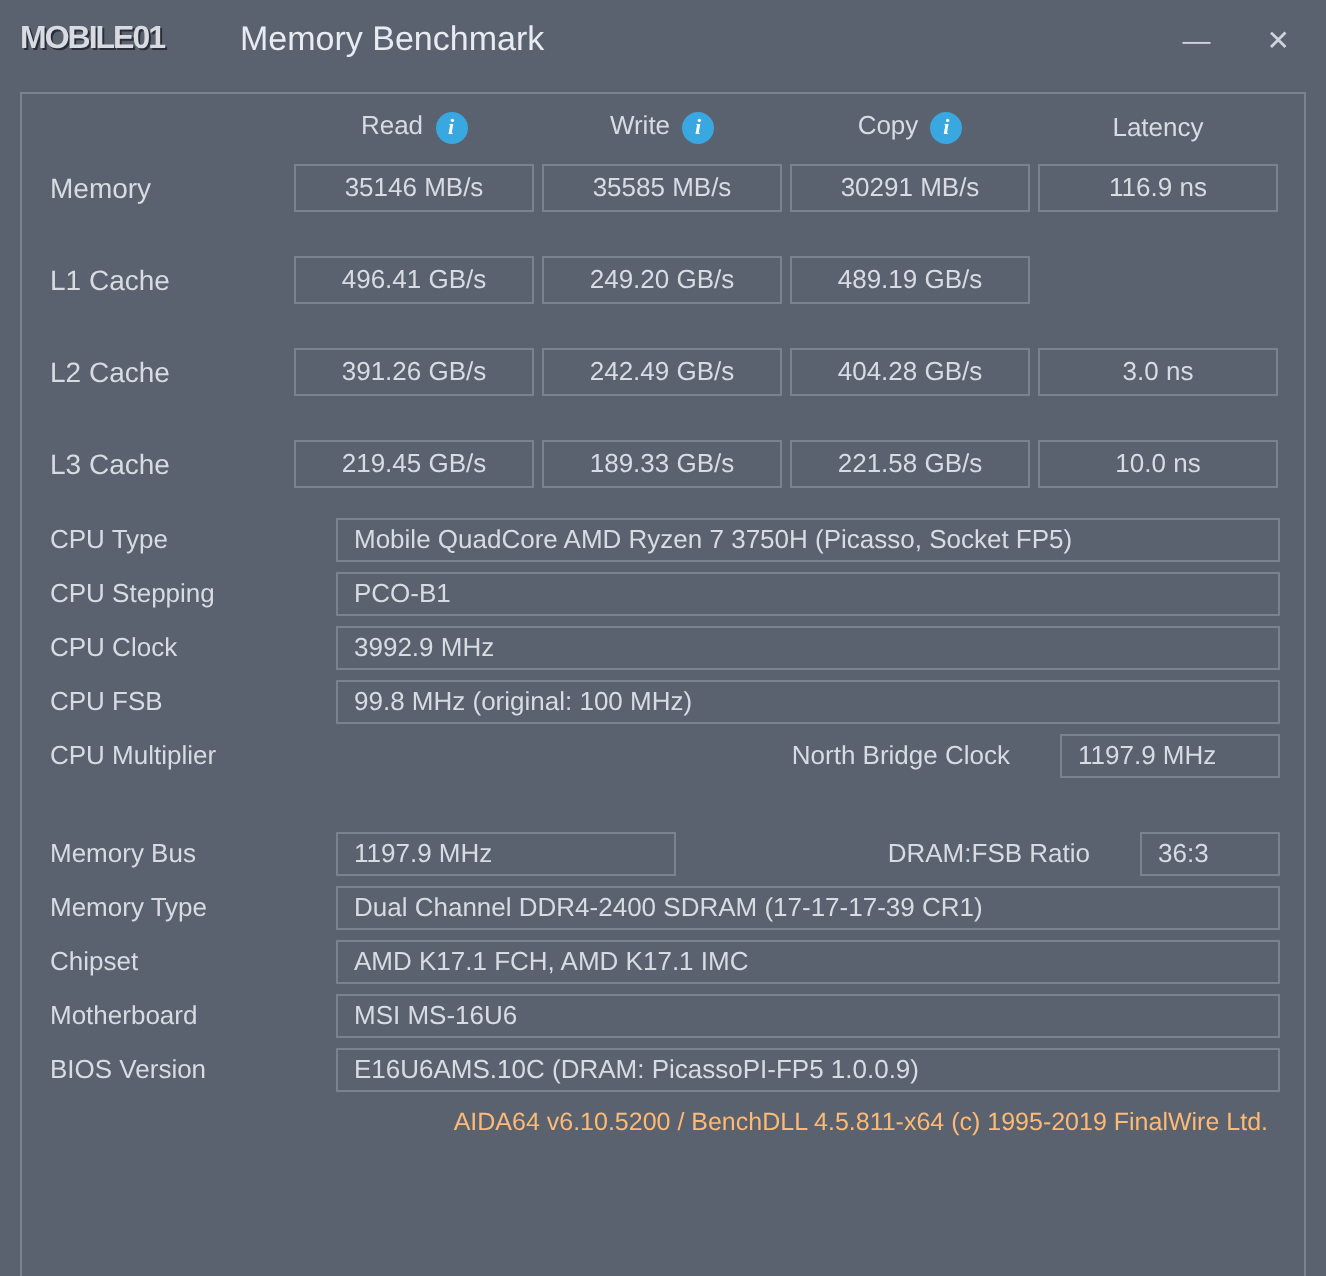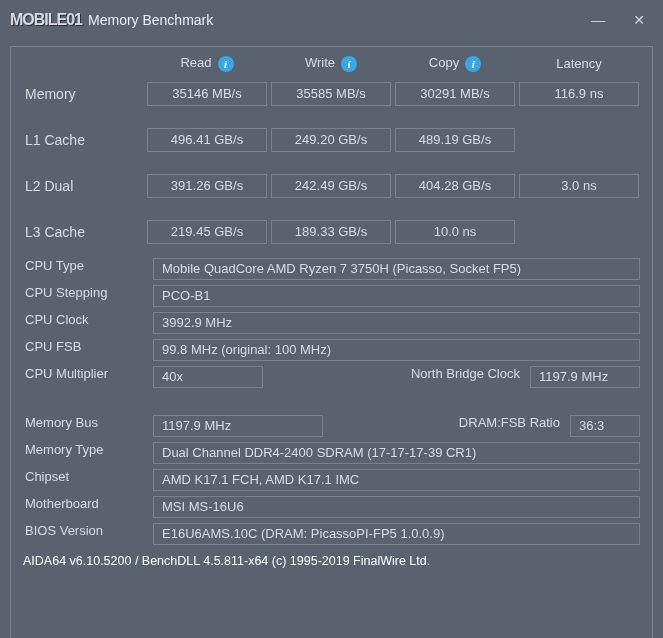--- a/index.html
+++ b/index.html
@@ -11,33 +11,34 @@
     font-size: 13px;
     width: 663px;
     height: 638px;
     overflow: hidden;
   }
   .titlebar {
     display: flex;
     align-items: center;
     height: 40px;
     padding: 0 10px;
+    gap: 32px;
   }
   .logo {
     font-family: Arial, sans-serif;
     font-weight: 900;
     letter-spacing: -1px;
     font-size: 16px;
     color: #d8dce2;
     text-shadow: 1px 1px 0 #2a2e38;
     display: flex;
     align-items: center;
   }
   .title {
-    font-size: 14px;
+    font-size: 17px;
     margin-left: 6px;
     color: #e8ecf2;
   }
   .winctrls {
     margin-left: auto;
     display: flex;
     gap: 28px;
     padding-right: 8px;
     font-size: 14px;
     color: #cfd4dc;
@@ -96,42 +97,44 @@
     line-height: 22px;
     text-align: center;
     font-size: 13px;
   }
 
   .info-grid {
     margin-top: 6px;
   }
   .info-row {
     display: flex;
+    align-items: center;
     margin-bottom: 3px;
     height: 24px;
+    gap: 15px;
   }
   .info-label {
     width: 130px;
     padding-left: 2px;
   }
   .info-box {
     border: 1px solid #7a8292;
     height: 22px;
     line-height: 20px;
     padding: 0 8px;
     font-size: 13px;
   }
   .flex-grow { flex: 1; }
   .sep { height: 16px; }
 
   .footer-text {
-    text-align: left;
+    text-align: right;
     padding: 4px 6px 0 0;
     font-size: 12.5px;
-    color: #ffffff;
+    color: #fdba74;
   }
 
   .btnrow {
     display: flex;
     padding: 12px 10px;
     gap: 10px;
   }
   .btn {
     background: #3b82f6;
     color: #e8f2f6;
@@ -178,31 +181,32 @@
   </div>
 
   <div class="data-row">
     <div class="data-label">L1 Cache</div>
     <div class="valbox">496.41 GB/s</div>
     <div class="valbox">249.20 GB/s</div>
     <div class="valbox">489.19 GB/s</div>
   </div>
 
   <div class="data-row">
-    <div class="data-label">L2 Dual</div>
+    <div class="data-label">L2 Cache</div>
     <div class="valbox">391.26 GB/s</div>
     <div class="valbox">242.49 GB/s</div>
     <div class="valbox">404.28 GB/s</div>
     <div class="valbox">3.0 ns</div>
   </div>
 
   <div class="data-row" style="margin-bottom:14px">
     <div class="data-label">L3 Cache</div>
     <div class="valbox">219.45 GB/s</div>
     <div class="valbox">189.33 GB/s</div>
+    <div class="valbox">221.58 GB/s</div>
     <div class="valbox">10.0 ns</div>
   </div>
 
   <div class="info-grid">
     <div class="info-row">
         <div class="info-label">CPU Type</div>
         <div class="info-box flex-grow">Mobile QuadCore AMD Ryzen 7 3750H  (Picasso, Socket FP5)</div>
       </div>
     <div class="info-row">
         <div class="info-label">CPU Stepping</div>
@@ -211,21 +215,20 @@
     <div class="info-row">
         <div class="info-label">CPU Clock</div>
         <div class="info-box flex-grow">3992.9 MHz</div>
       </div>
     <div class="info-row">
         <div class="info-label">CPU FSB</div>
         <div class="info-box flex-grow">99.8 MHz  (original: 100 MHz)</div>
       </div>
     <div class="info-row">
       <div class="info-label">CPU Multiplier</div>
-      <div class="info-box" style="width:110px">40x</div>
       <div style="flex:1;text-align:right;padding-right:10px">North Bridge Clock</div>
       <div class="info-box" style="width:110px">1197.9 MHz</div>
     </div>
   </div>
 
   <div class="sep"></div>
 
   <div class="info-grid">
     <div class="info-row">
       <div class="info-label">Memory Bus</div>

